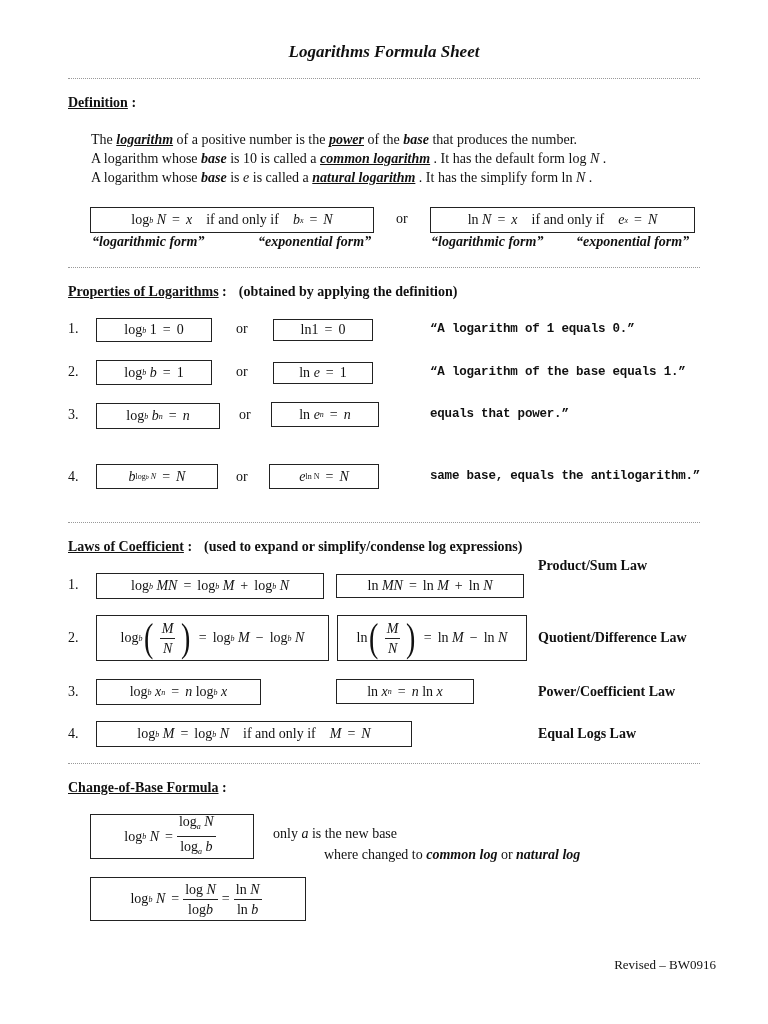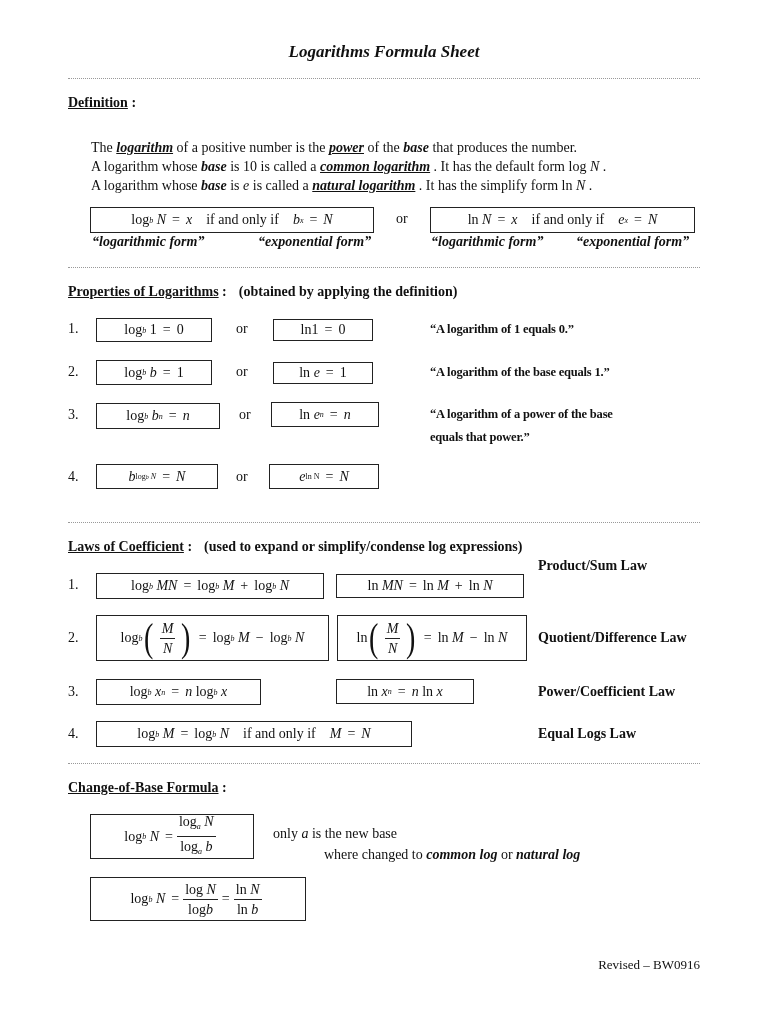--- a/index.html
+++ b/index.html
@@ -3,40 +3,40 @@
 <meta charset="utf-8">
 <style>
   html, body { margin:0; padding:0; }
   body { width:768px; height:1024px; background:#fff; position:relative; overflow:hidden;
          font-family:"Liberation Serif", "DejaVu Serif", serif; color:#111; font-size:14px; }
   .abs { position:absolute; }
   .title { left:0; width:768px; top:42px; text-align:center; font-size:17px; font-weight:bold; font-style:italic; }
   .dots { left:68px; width:632px; height:0; border-top:1.5px dotted #999; }
   .heading { font-weight:bold; font-size:14px; }
   .heading .u { text-decoration:underline; }
-  .para { left:91px; font-size:14px; line-height:19px;margin-top:8px; }
+  .para { left:91px; font-size:14px; line-height:19px; }
   .bi { font-weight:bold; font-style:italic; }
   .biu { font-weight:bold; font-style:italic; text-decoration:underline; }
   .box { border:1.3px solid #222; box-sizing:border-box; display:flex; align-items:center; justify-content:center; font-size:14px; white-space:nowrap; }
   .i { font-style:italic; }
   sub { font-size:8px; font-style:italic; vertical-align:-3px; }
   sup { font-size:8px; font-style:italic; vertical-align:7px; }
   .num { font-size:14px; }
   .or { font-size:14px; }
-  .quote { font-family:Liberation Serif, serif; font-weight:bold; font-size:12.5px; line-height:23px; letter-spacing:-0.2px; }
+  .quote { font-family:Liberation Mono, monospace; font-weight:bold; font-size:12.5px; line-height:23px; letter-spacing:-0.2px; }
   .law { font-weight:bold; font-size:14px; }
   .formlabel { font-style:italic; font-weight:bold; font-size:14px; }
   .frac { display:inline-flex; flex-direction:column; align-items:center; vertical-align:middle; margin:0 4px; }
   .frac .n { border-bottom:1px solid #222; padding:0 2px 1px; line-height:17px; }
   .frac .d { padding:1px 2px 0; line-height:17px; }
   .paren { display:inline-flex; align-items:center; vertical-align:middle; }
   .paren .p { font-size:40px; font-weight:100; line-height:40px; transform:scaleX(0.7); }
   .sp { display:inline-block; width:6px; }
   .sp2 { display:inline-block; width:14px; }
-  .footer { right:68px; top:957px; font-size:13px; }
+  .footer { right:52px; top:957px; font-size:13px; }
 </style>
 </head>
 <body>
 
 <div class="abs title">Logarithms Formula Sheet</div>
 <div class="abs dots" style="top:78px"></div>
 
 <div class="abs heading" style="left:68px; top:95px">
   <span class="u">Definition</span><span> :</span>
 </div>
@@ -96,21 +96,20 @@
 
 <div class="abs num" style="left:68px; top:407px">3.</div>
 <div class="abs box" style="left:96px; top:403px; width:124px; height:26px">
   <span>log</span><sub>b</sub>&nbsp;<span class="i">b</span><sup>n</sup><span class="sp"></span><span>=</span><span class="sp"></span><span class="i">n</span>
 </div>
 <div class="abs or" style="left:239px; top:407px">or</div>
 <div class="abs box" style="left:271px; top:402px; width:108px; height:25px">
   <span>ln</span>&nbsp;<span class="i">e</span><sup>n</sup><span class="sp"></span><span>=</span><span class="sp"></span><span class="i">n</span>
 </div>
 <div class="abs quote" style="left:430px; top:403px">
-  <div>“A logarithm of a power of the base</div>
   <div>equals that power.”</div>
 </div>
 
 <div class="abs num" style="left:68px; top:469px">4.</div>
 <div class="abs box" style="left:96px; top:464px; width:122px; height:25px">
   <span class="i">b</span>
     <sup style="font-style:normal"><span>log</span><span style="font-size:6px;font-style:italic">b</span> <span class="i">N</span></sup>
     <span class="sp"></span>
     <span>=</span>
     <span class="sp"></span>
@@ -119,20 +118,21 @@
 <div class="abs or" style="left:236px; top:469px">or</div>
 <div class="abs box" style="left:269px; top:464px; width:110px; height:25px">
   <span class="i">e</span>
     <sup style="font-style:normal">ln N</sup>
     <span class="sp"></span>
     <span>=</span>
     <span class="sp"></span>
     <span class="i">N</span>
 </div>
 <div class="abs quote" style="left:430px; top:465px">
+  <div>same base, equals the antilogarithm.”</div>
 </div>
 
 <div class="abs dots" style="top:522px"></div>
 
 <div class="abs heading" style="left:68px; top:539px">
   <span class="u">Laws of Coefficient</span><span> :</span><span style="display:inline-block;width:12px"></span><span>(used to expand or simplify/condense log expressions)</span>
 </div>
 
 <div class="abs num" style="left:68px; top:577px">1.</div>
 <div class="abs box" style="left:96px; top:573px; width:228px; height:26px">

